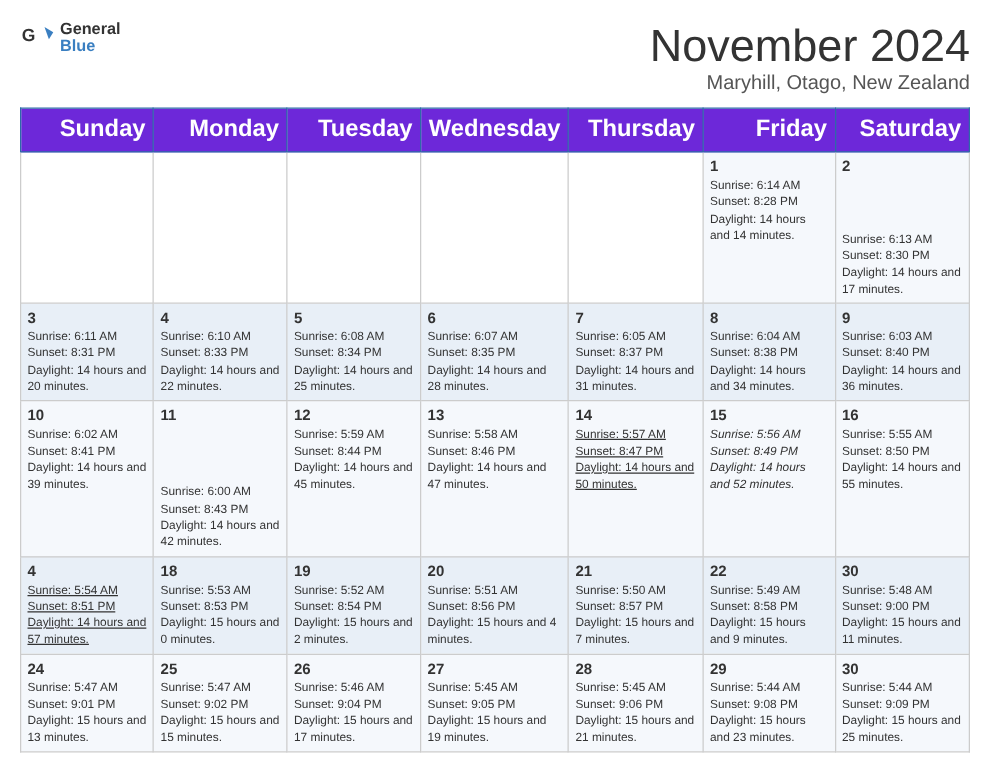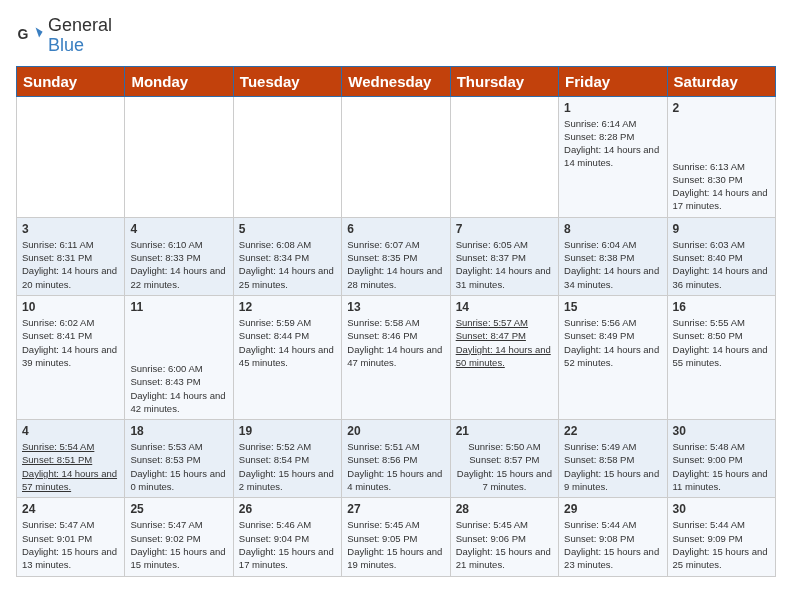--- a/index.html
+++ b/index.html
@@ -15,22 +15,22 @@
       justify-content: space-between;
       align-items: flex-start;
       margin-bottom: 10px;
     }
     .logo {
       display: flex;
       align-items: center;
       gap: 4px;
     }
     .logo-text {
-      font-size: 18px;
-      font-weight: normal;
+      font-size: 13px;
+      font-weight: bold;
       color: #333;
       line-height: 1.1;
     }
     .logo-icon {
       width: 28px;
       height: 28px;
     }
     .title-section {
       text-align: right;
     }
@@ -41,26 +41,26 @@
     }
     .location-title {
       font-size: 16px;
       color: #555;
     }
     table {
       width: 100%;
       border-collapse: collapse;
     }
     thead tr th {
-      background-color: #c2410c;
+      background-color: #6d28d9;
       color: #fff;
-      font-size: 15px;
+      font-size: 19px;
       font-weight: bold;
       padding: 6px 6px;
-      text-align: left;
+      text-align: right;
       border: 1px solid #2e6aa8;
     }
     tbody tr td {
       vertical-align: top;
       border: 1px solid #ccc;
       padding: 4px 5px;
       width: calc(100% / 7);
       min-height: 80px;
       font-size: 10px;
       color: #333;
@@ -94,20 +94,24 @@
   <div class="logo">
     <svg class="logo-icon" viewBox="0 0 40 40">
       <text x="2" y="24" font-size="20" font-family="Arial" font-weight="bold" fill="#333">G</text>
       <polygon points="28,8 38,14 33,22" fill="#3a7fc1"></polygon>
     </svg>
     <div class="logo-text">
       <div>General</div>
       <div style="color:#3a7fc1">Blue</div>
     </div>
   </div>
+  <div class="title-section">
+    <div class="month-title">November 2024</div>
+    <div class="location-title">Maryhill, Otago, New Zealand</div>
+  </div>
 </div>
 
 <table>
   <thead>
     <tr>
     <th>Sunday</th>
         <th>Monday</th>
         <th>Tuesday</th>
         <th>Wednesday</th>
         <th>Thursday</th>
@@ -205,21 +209,21 @@
 Daylight: 14 hours and 47 minutes.</div>
         </td>
         <td>
           <span class="day-number">14</span>
           <div class="day-info" style="white-space: pre-line; text-decoration: underline;">Sunrise: 5:57 AM
 Sunset: 8:47 PM
 Daylight: 14 hours and 50 minutes.</div>
         </td>
         <td>
           <span class="day-number">15</span>
-          <div class="day-info" style="white-space: pre-line;">Sunrise: 5:56 AM
+          <div class="day-info" style="white-space: pre-line; font-style: italic;">Sunrise: 5:56 AM
 Sunset: 8:49 PM
 Daylight: 14 hours and 52 minutes.</div>
         </td>
         <td>
           <span class="day-number">16</span>
           <div class="day-info" style="white-space: pre-line;">Sunrise: 5:55 AM
 Sunset: 8:50 PM
 Daylight: 14 hours and 55 minutes.</div>
         </td>
       </tr>
@@ -243,21 +247,21 @@
 Daylight: 15 hours and 2 minutes.</div>
         </td>
         <td>
           <span class="day-number">20</span>
           <div class="day-info" style="white-space: pre-line;">Sunrise: 5:51 AM
 Sunset: 8:56 PM
 Daylight: 15 hours and 4 minutes.</div>
         </td>
         <td>
           <span class="day-number">21</span>
-          <div class="day-info" style="white-space: pre-line; text-align: center;">Sunrise: 5:50 AM
+          <div class="day-info" style="white-space: pre-line;">Sunrise: 5:50 AM
 Sunset: 8:57 PM
 Daylight: 15 hours and 7 minutes.</div>
         </td>
         <td>
           <span class="day-number">22</span>
           <div class="day-info" style="white-space: pre-line;">Sunrise: 5:49 AM
 Sunset: 8:58 PM
 Daylight: 15 hours and 9 minutes.</div>
         </td>
         <td>

